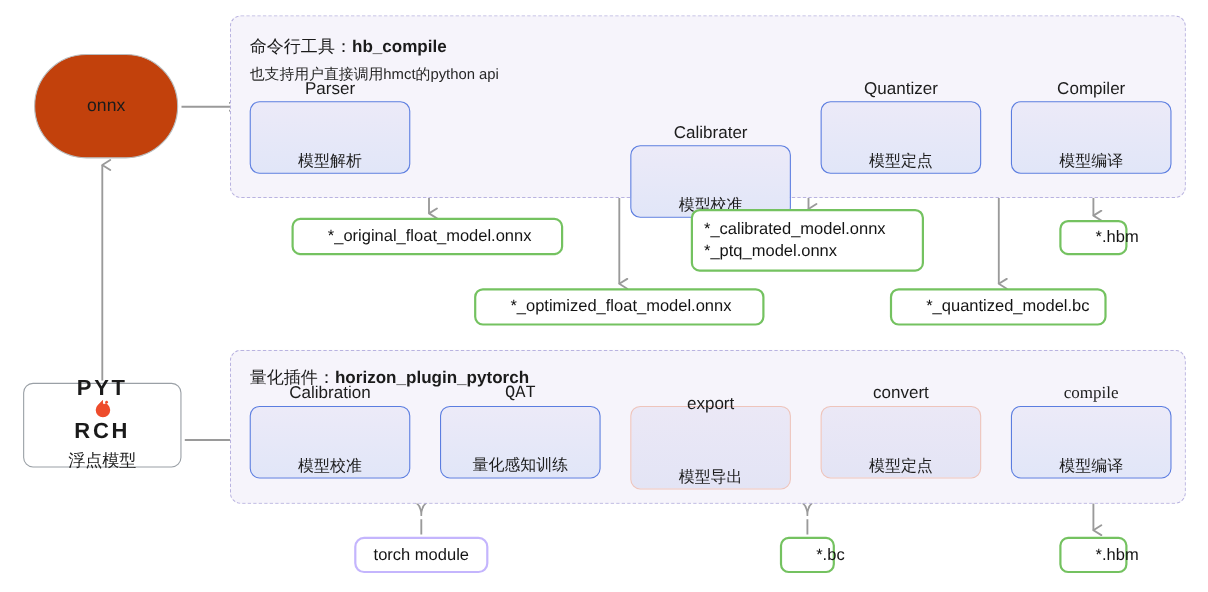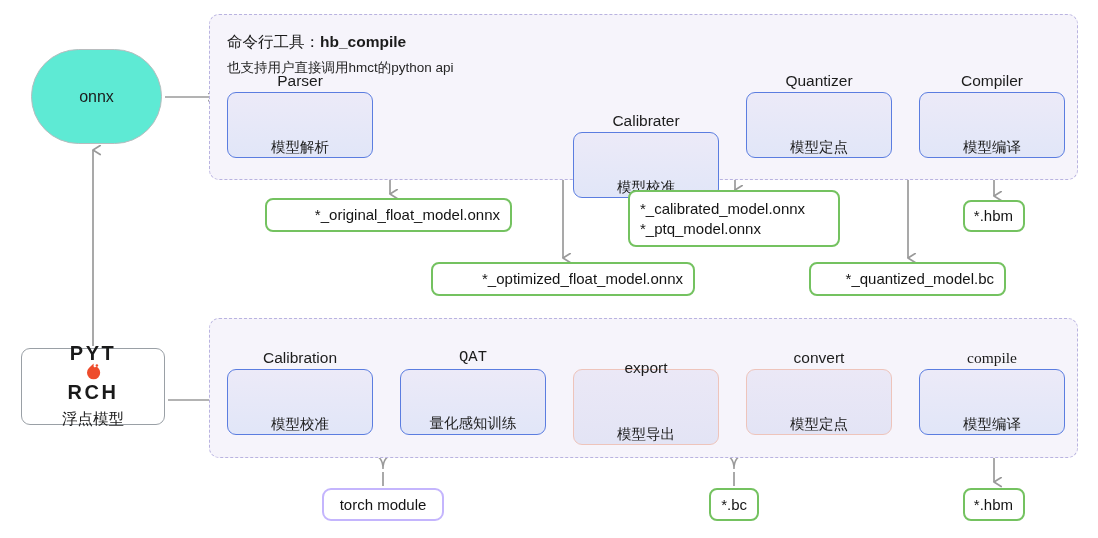--- a/index.html
+++ b/index.html
@@ -51,36 +51,36 @@
   }
 
   
   .artifact{
     position:absolute;box-sizing:border-box;
     border:2px solid #74c260;border-radius:8px;background:#ffffff;
     display:flex;flex-direction:column;justify-content:center;
     padding:4px 10px;
     font-size:15px;color:#141414;white-space:nowrap;
   }
-  .artifact.center{align-items:flex-end;padding-left:31px;}
+  .artifact.center{align-items:flex-start;padding-left:31px;}
   .artifact .ln{line-height:1.32;}
 
   
   .plainbox{
     position:absolute;box-sizing:border-box;
     border:2px solid #c4b5fd;border-radius:9px;background:#ffffff;
     display:flex;align-items:center;justify-content:center;
     font-size:15px;color:#141414;white-space:nowrap;
   }
 
   
   #onnx{
     position:absolute;left:31px;top:49px;width:131px;height:95px;
     box-sizing:border-box;
-    border:1.6px solid #b8bcbe;border-radius:48px;background:#5eead4;
+    border:1.6px solid #b8bcbe;border-radius:48px;background:#c2410c;
     display:flex;align-items:center;justify-content:center;
     font-size:16px;color:#1b1b1b;
   }
 
   
   #pytorch{
     position:absolute;left:21px;top:348px;width:144px;height:77px;
     box-sizing:border-box;
     border:1.5px solid #9aa0a6;border-radius:9px;background:#ffffff;
     display:flex;flex-direction:column;align-items:center;justify-content:center;
@@ -212,20 +212,23 @@
   <div class="artifact center" style="left:431px;top:262px;width:264px;height:34px;">
     <span class="ln">*_optimized_float_model.onnx</span>
   </div>
 
   <div class="artifact center" style="left:809px;top:262px;width:197px;height:34px;">
     <span class="ln">*_quantized_model.bc</span>
   </div>
 
   <div class="panel" id="panel-bot"></div>
 
+  <div class="panel-title" style="left:227px;top:333px;">
+    <span>量化插件：</span><b>horizon_plugin_pytorch</b>
+  </div>
 
   <div class="stage-box" style="left:227px;top:369px;width:146px;height:66px;">
     <span class="en">Calibration</span>
     <span class="zh">模型校准</span>
   </div>
   <div class="stage-box" style="left:400px;top:369px;width:146px;height:66px;font-family:Liberation Mono, monospace;">
     <span class="en">QAT</span>
     <span class="zh">量化感知训练</span>
   </div>
   <div class="stage-box salmon" style="left:573px;top:369px;width:146px;height:76px;">

